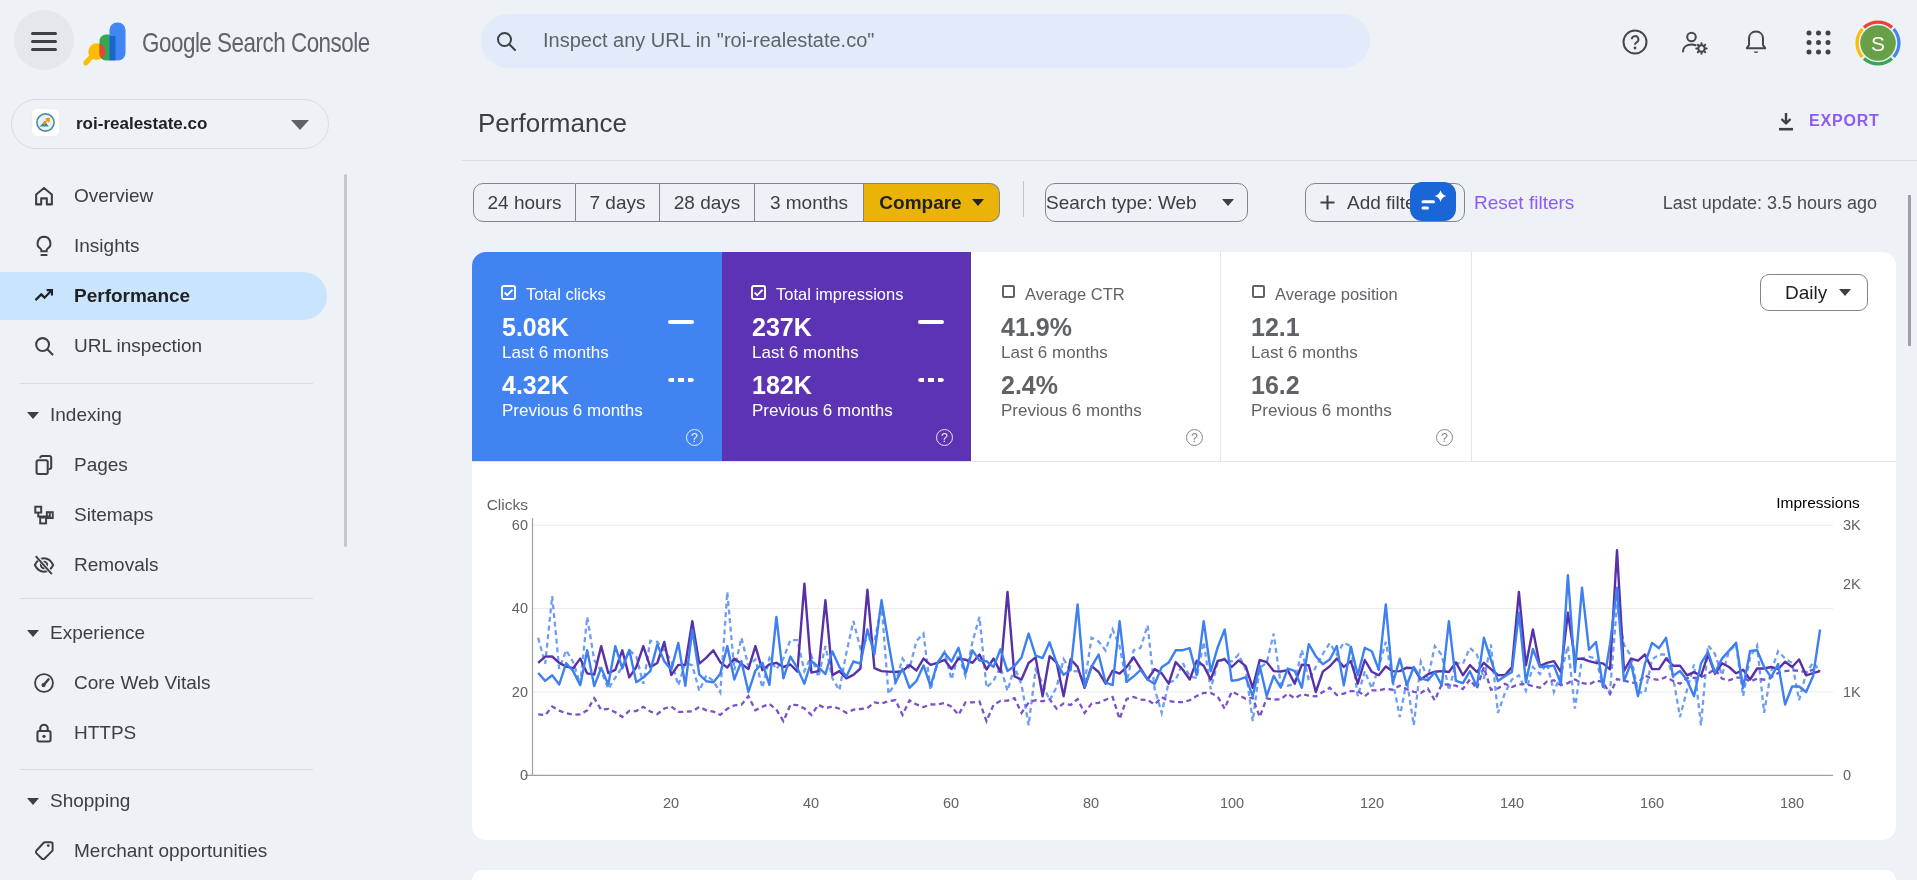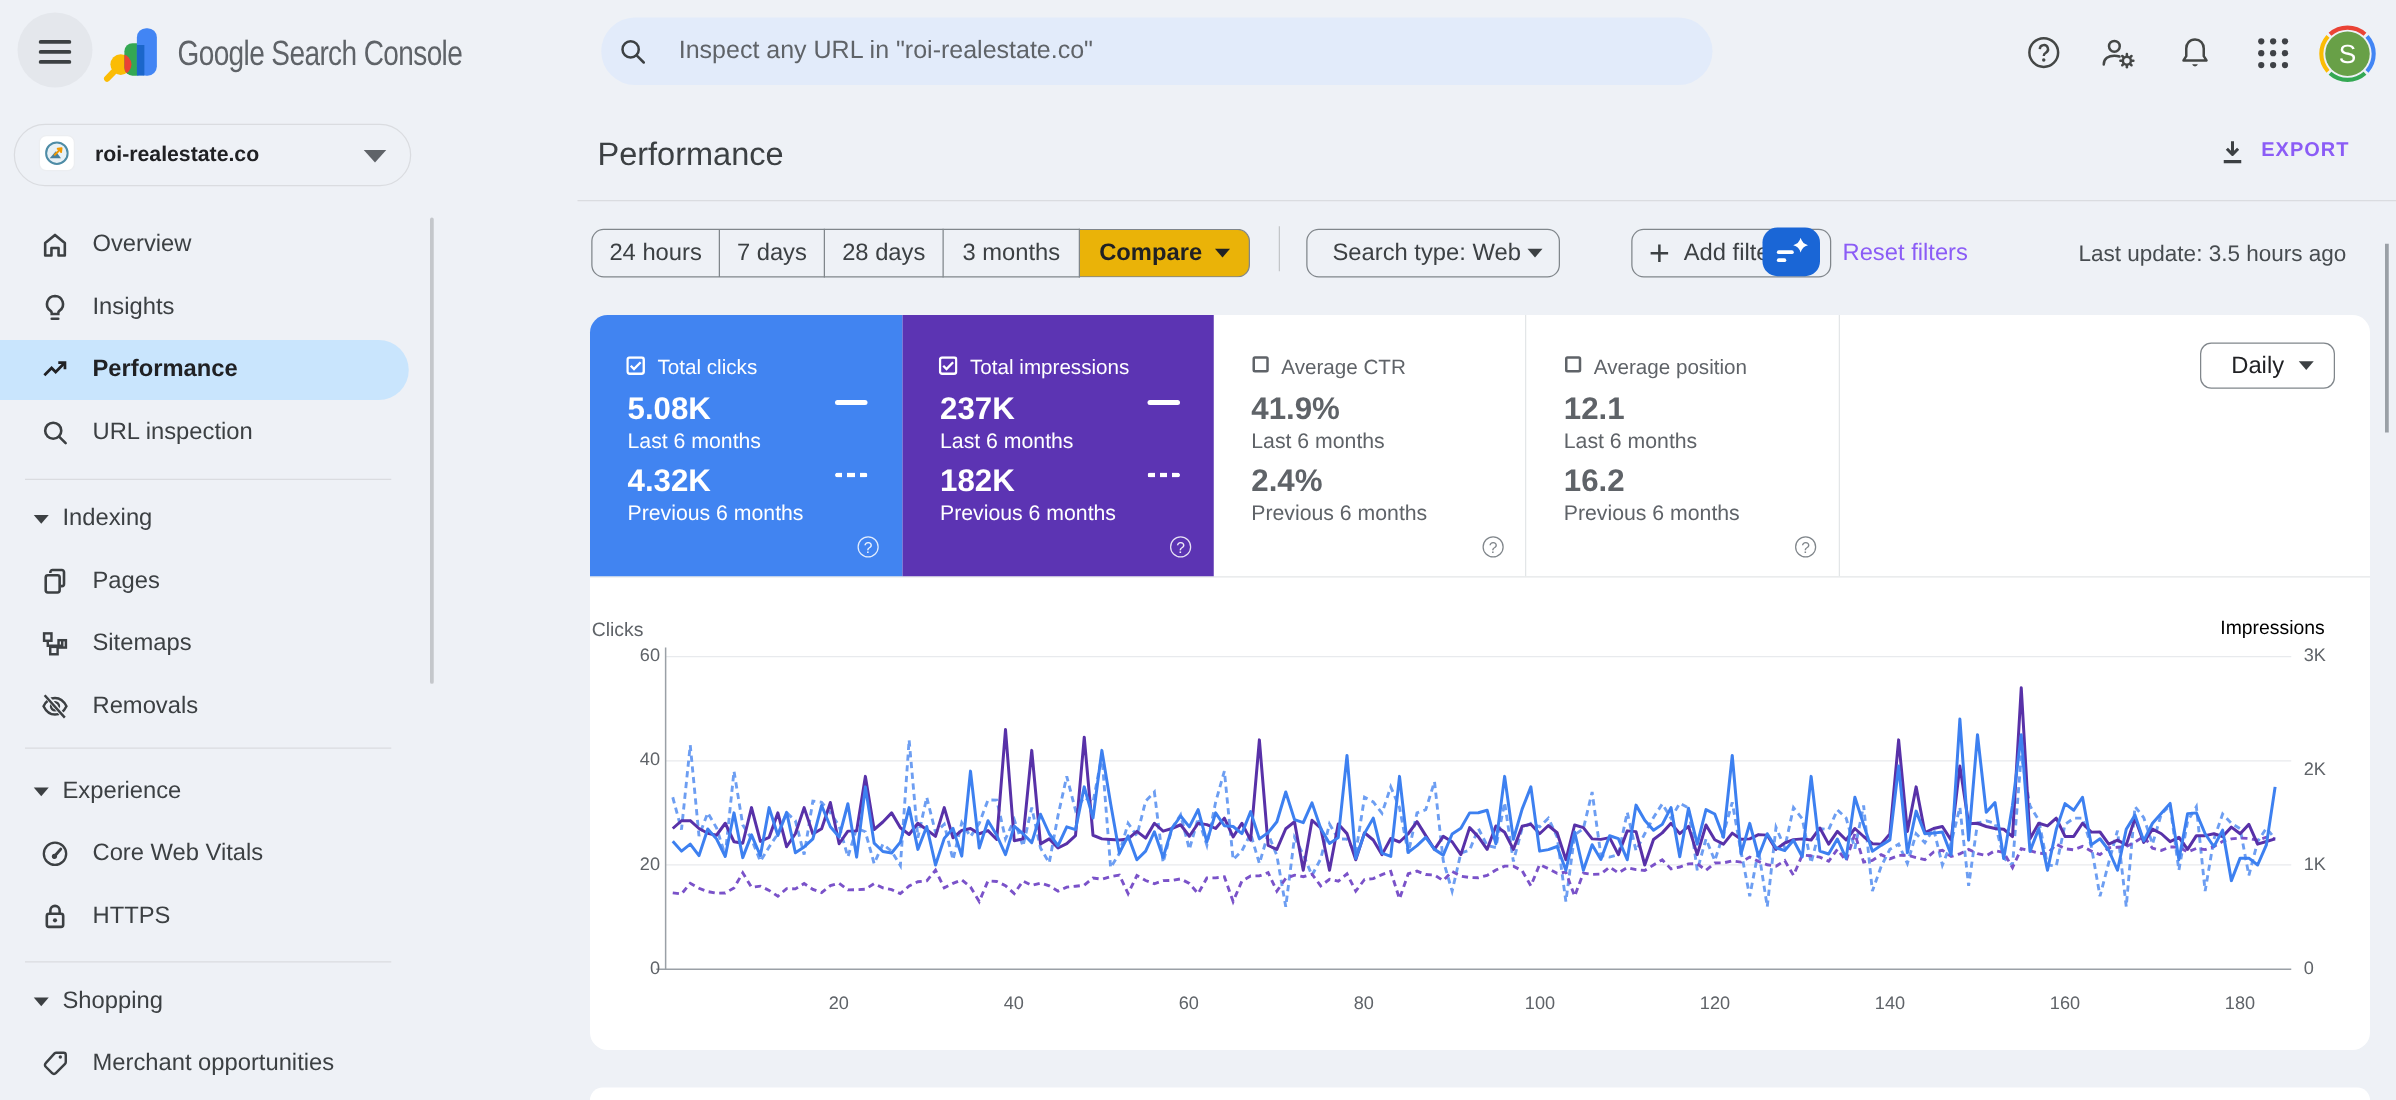--- a/index.html
+++ b/index.html
@@ -230,21 +230,21 @@
 
 <div class="abs flexc" style="left:473px;top:183px">
   <div class="seg" style="width:103px;border-left:1px solid #80868b;border-radius:10px 0 0 10px">24 hours</div>
   <div class="seg" style="width:84px">7 days</div>
   <div class="seg" style="width:95px">28 days</div>
   <div class="seg" style="width:109px">3 months</div>
   <div class="seg" style="width:136px;background:#eab308;border-radius:0 10px 10px 0;color:#202124;font-weight:bold;gap:10px">Compare <span class="caret" style="border-top-color:#202124"></span></div>
 </div>
 <div class="abs" style="left:1023px;top:181px;width:1px;height:36px;background:#c3c6c9"></div>
 <div class="chip" style="left:1045px;top:183px;width:203px">
-  <span style="margin-left:20px">Search type: Web</span>
+  <span style="">Search type: Web</span>
   <span class="caret" style="position:absolute;right:13px"></span>
 </div>
 <div class="chip" style="left:1305px;top:183px;width:160px">
   <svg style="margin-left:12px" width="19" height="19" viewBox="0 0 19 19">
       <path d="M9.5 2.5 v14 M2.5 9.5 h14" stroke="#3c4043" stroke-width="2"></path>
     </svg>
   <span style="margin-left:10px">Add filter</span>
 </div>
 <div class="abs" style="left:1410px;top:182px;width:46px;height:39px;border-radius:12px;background:#1a66d6"></div>
 <svg class="abs" style="left:1418px;top:188px" width="30" height="27" viewBox="0 0 30 27">
@@ -315,28 +315,28 @@
 <line x1="60" y1="55.2" x2="1361" y2="55.2" stroke="#e8eaed" stroke-width="1"></line>
 <line x1="60" y1="138.6" x2="1361" y2="138.6" stroke="#e8eaed" stroke-width="1"></line>
 <line x1="60" y1="221.9" x2="1361" y2="221.9" stroke="#e8eaed" stroke-width="1"></line>
 <line x1="53" y1="305.4" x2="1361" y2="305.4" stroke="#9aa0a6" stroke-width="1.2"></line>
 <line x1="60.5" y1="48" x2="60.5" y2="305.4" stroke="#9aa0a6" stroke-width="1.2"></line>
 <polyline fill="none" stroke="#6d9ef2" stroke-width="2.3" stroke-dasharray="5 3.6" points="66.2,167.8 73.2,193.7 80.2,126.1 87.2,198.8 94.2,180.3 101.2,192.2 108.2,214.1 115.2,146.9 122.2,189.9 129.2,201.1 136.3,219.0 143.3,207.6 150.3,197.0 157.3,180.2 164.3,186.5 171.3,213.7 178.3,170.8 185.3,171.8 192.3,180.3 199.3,190.7 206.3,215.5 213.3,192.8 220.3,195.4 227.3,220.9 234.3,205.3 241.3,211.0 248.3,222.5 255.3,121.9 262.3,200.2 269.4,167.8 276.4,195.9 283.4,189.4 290.4,217.8 297.4,188.2 304.4,199.3 311.4,188.6 318.4,170.0 325.4,170.1 332.4,201.1 339.4,185.7 346.4,207.0 353.4,176.1 360.4,208.4 367.4,220.3 374.4,182.5 381.4,151.1 388.4,178.2 395.4,167.8 402.4,172.1 409.5,134.4 416.5,224.1 423.5,212.7 430.5,188.6 437.5,198.6 444.5,170.9 451.5,163.6 458.5,220.1 465.5,192.8 472.5,181.9 479.5,209.5 486.5,184.5 493.5,206.1 500.5,171.8 507.5,146.9 514.5,217.7 521.5,210.7 528.5,197.0 535.5,220.8 542.5,197.0 549.5,214.5 556.6,255.4 563.6,199.8 570.6,213.7 577.6,230.3 584.6,217.0 591.6,189.2 598.6,201.1 605.6,201.3 612.6,212.5 619.6,167.8 626.6,171.5 633.6,180.5 640.6,159.5 647.6,176.1 654.6,212.7 661.6,180.3 668.6,177.8 675.6,155.3 682.6,218.6 689.7,242.9 696.7,212.5 703.7,210.1 710.7,192.8 717.7,206.3 724.7,208.0 731.7,172.0 738.7,219.2 745.7,192.5 752.7,188.6 759.7,191.5 766.7,184.5 773.7,199.5 780.7,251.2 787.7,197.9 794.7,192.9 801.7,163.6 808.7,214.2 815.7,215.7 822.7,213.7 829.8,179.8 836.8,210.6 843.8,197.0 850.8,184.0 857.8,173.1 864.8,184.5 871.8,172.6 878.8,176.3 885.8,226.2 892.8,201.2 899.8,218.5 906.8,197.0 913.8,171.9 920.8,211.2 927.8,247.0 934.8,210.2 941.8,255.4 948.8,191.8 955.8,208.2 962.8,176.1 969.8,185.0 976.9,220.4 983.9,192.8 990.9,193.8 997.9,177.9 1004.9,184.5 1011.9,208.9 1018.9,174.4 1025.9,242.9 1032.9,223.2 1039.9,209.5 1046.9,205.3 1053.9,220.8 1060.9,197.0 1067.9,204.1 1074.9,193.1 1081.9,222.0 1088.9,204.5 1095.9,175.8 1102.9,238.7 1110.0,188.5 1117.0,186.6 1124.0,188.6 1131.0,216.5 1138.0,222.2 1145.0,134.4 1152.0,174.7 1159.0,186.1 1166.0,222.0 1173.0,222.9 1180.0,189.6 1187.0,184.5 1194.0,184.5 1201.0,206.8 1208.0,247.0 1215.0,220.0 1222.0,194.5 1229.0,255.4 1236.0,175.3 1243.0,184.1 1250.0,205.3 1257.1,181.1 1264.1,174.5 1271.1,226.2 1278.1,186.9 1285.1,175.3 1292.1,242.9 1299.1,201.5 1306.1,181.2 1313.1,188.6 1320.1,193.0 1327.1,230.3 1334.1,203.4 1341.1,192.5 1348.1,201.1"></polyline>
 <polyline fill="none" stroke="#7a52c9" stroke-width="2.3" stroke-dasharray="5 3.6" points="66.2,244.3 73.2,245.2 80.2,236.6 87.2,240.6 94.2,243.3 101.2,244.6 108.2,244.4 115.2,240.3 122.2,228.3 129.2,239.8 136.3,238.9 143.3,242.3 150.3,247.0 157.3,240.9 164.3,241.1 171.3,236.8 178.3,241.5 185.3,244.1 192.3,238.5 199.3,236.6 206.3,241.9 213.3,241.8 220.3,241.4 227.3,236.9 234.3,240.3 241.3,241.7 248.3,244.9 255.3,238.8 262.3,235.4 269.4,234.7 276.4,226.2 283.4,240.3 290.4,236.7 297.4,233.9 304.4,239.6 311.4,251.2 318.4,234.7 325.4,235.2 332.4,238.5 339.4,244.9 346.4,234.8 353.4,238.3 360.4,236.5 367.4,238.7 374.4,242.9 381.4,239.7 388.4,239.0 395.4,238.2 402.4,232.4 409.5,233.4 416.5,231.3 423.5,230.1 430.5,244.9 437.5,230.4 444.5,234.4 451.5,237.0 458.5,234.5 465.5,234.3 472.5,233.1 479.5,236.7 486.5,244.9 493.5,232.4 500.5,232.3 507.5,231.5 514.5,251.2 521.5,234.9 528.5,230.8 535.5,230.7 542.5,228.1 549.5,242.9 556.6,232.7 563.6,230.1 570.6,231.4 577.6,229.4 584.6,238.7 591.6,233.4 598.6,235.0 605.6,229.1 612.6,242.9 619.6,233.6 626.6,232.9 633.6,229.7 640.6,227.1 647.6,249.1 654.6,229.0 661.6,226.9 668.6,229.6 675.6,230.0 682.6,234.5 689.7,227.2 696.7,231.0 703.7,232.0 710.7,232.2 717.7,230.3 724.7,226.0 731.7,222.9 738.7,223.0 745.7,226.6 752.7,238.7 759.7,221.6 766.7,224.9 773.7,228.7 780.7,227.7 787.7,247.0 794.7,228.4 801.7,229.5 808.7,229.3 815.7,223.6 822.7,228.3 829.8,224.1 836.8,225.7 843.8,226.4 850.8,222.0 857.8,217.8 864.8,225.1 871.8,223.6 878.8,221.1 885.8,221.0 892.8,226.2 899.8,220.4 906.8,220.3 913.8,218.7 920.8,219.7 927.8,215.7 934.8,219.1 941.8,221.8 948.8,223.0 955.8,218.5 962.8,230.3 969.8,214.1 976.9,214.7 983.9,215.7 990.9,219.0 997.9,209.5 1004.9,218.8 1011.9,197.0 1018.9,219.6 1025.9,218.4 1032.9,213.7 1039.9,217.1 1046.9,214.3 1053.9,214.2 1060.9,216.1 1067.9,217.8 1074.9,211.6 1081.9,210.2 1088.9,215.2 1095.9,213.1 1102.9,209.5 1110.0,212.9 1117.0,214.5 1124.0,210.6 1131.0,212.0 1138.0,224.1 1145.0,209.0 1152.0,210.6 1159.0,212.5 1166.0,213.1 1173.0,205.3 1180.0,209.0 1187.0,209.9 1194.0,207.1 1201.0,210.9 1208.0,213.7 1215.0,208.2 1222.0,207.8 1229.0,207.3 1236.0,203.7 1243.0,199.1 1250.0,208.6 1257.1,210.3 1264.1,207.6 1271.1,207.6 1278.1,211.6 1285.1,208.7 1292.1,209.7 1299.1,207.2 1306.1,203.1 1313.1,201.1 1320.1,200.4 1327.1,200.8 1334.1,202.1 1341.1,199.7 1348.1,201.1"></polyline>
 <polyline fill="none" stroke="#5831a8" stroke-width="2.4" stroke-linejoin="round" points="66.2,192.8 73.2,186.6 80.2,186.5 87.2,192.8 94.2,196.6 101.2,198.2 108.2,188.6 115.2,203.4 122.2,204.6 129.2,176.1 136.3,203.1 143.3,199.9 150.3,180.3 157.3,207.4 164.3,197.0 171.3,176.1 178.3,197.2 185.3,193.0 192.3,172.0 199.3,205.0 206.3,194.9 213.3,194.7 220.3,151.1 227.3,193.6 234.3,187.6 241.3,180.3 248.3,192.2 255.3,197.6 262.3,188.6 269.4,193.8 276.4,199.1 283.4,176.1 290.4,200.2 297.4,194.3 304.4,192.8 311.4,197.0 318.4,194.5 325.4,201.6 332.4,113.6 339.4,202.6 346.4,201.1 353.4,130.3 360.4,205.1 367.4,201.1 374.4,208.4 381.4,204.9 388.4,198.5 395.4,119.8 402.4,198.2 409.5,201.1 416.5,201.6 423.5,202.0 430.5,201.1 437.5,195.1 444.5,200.5 451.5,188.6 458.5,194.9 465.5,192.8 472.5,189.8 479.5,199.0 486.5,188.6 493.5,189.7 500.5,192.8 507.5,184.5 514.5,199.5 521.5,188.6 528.5,202.1 535.5,121.9 542.5,206.4 549.5,209.5 556.6,193.0 563.6,187.4 570.6,226.2 577.6,186.2 584.6,192.5 591.6,226.2 598.6,189.2 605.6,196.9 612.6,217.8 619.6,196.2 626.6,202.0 633.6,213.7 640.6,200.8 647.6,203.6 654.6,197.0 661.6,187.3 668.6,198.5 675.6,209.5 682.6,199.1 689.7,203.4 696.7,213.7 703.7,192.1 710.7,199.5 717.7,209.5 724.7,190.8 731.7,195.8 738.7,209.5 745.7,191.0 752.7,189.4 759.7,197.0 766.7,190.4 773.7,196.2 780.7,217.8 787.7,190.0 794.7,192.1 801.7,201.1 808.7,201.5 815.7,200.1 822.7,213.7 829.8,194.7 836.8,195.3 843.8,222.0 850.8,201.6 857.8,196.3 864.8,188.6 871.8,196.9 878.8,191.1 885.8,213.7 892.8,190.0 899.8,201.8 906.8,205.3 913.8,196.5 920.8,201.4 927.8,201.1 934.8,197.7 941.8,198.1 948.8,209.5 955.8,204.4 962.8,201.7 969.8,201.1 976.9,202.0 983.9,192.4 990.9,205.3 997.9,195.1 1004.9,202.0 1011.9,192.8 1018.9,199.2 1025.9,205.0 1032.9,205.3 1039.9,197.1 1046.9,121.9 1053.9,195.2 1060.9,159.5 1067.9,196.0 1074.9,192.8 1081.9,191.2 1088.9,202.1 1095.9,142.8 1102.9,189.0 1110.0,188.6 1117.0,191.2 1124.0,192.8 1131.0,193.4 1138.0,199.3 1145.0,80.2 1152.0,201.0 1159.0,188.6 1166.0,190.7 1173.0,184.5 1180.0,199.1 1187.0,199.1 1194.0,188.6 1201.0,195.7 1208.0,195.6 1215.0,205.3 1222.0,202.1 1229.0,205.9 1236.0,184.5 1243.0,203.9 1250.0,193.3 1257.1,197.0 1264.1,203.3 1271.1,199.8 1278.1,209.5 1285.1,198.5 1292.1,198.5 1299.1,197.0 1306.1,199.2 1313.1,191.7 1320.1,197.0 1327.1,189.5 1334.1,205.3 1341.1,203.2 1348.1,201.1"></polyline>
 <polyline fill="none" stroke="#3d80f0" stroke-width="2.4" stroke-linejoin="round" points="66.2,203.0 73.2,210.9 80.2,205.3 87.2,214.5 94.2,193.2 101.2,201.1 108.2,215.2 115.2,180.3 122.2,216.1 129.2,197.9 136.3,214.6 143.3,176.1 150.3,198.4 157.3,179.9 164.3,212.2 171.3,207.6 178.3,201.1 185.3,174.4 192.3,191.4 199.3,199.6 206.3,173.0 213.3,215.7 220.3,159.5 227.3,204.5 234.3,211.2 241.3,212.4 248.3,203.7 255.3,176.1 262.3,209.5 269.4,191.2 276.4,222.0 283.4,200.7 290.4,192.7 297.4,214.9 304.4,146.9 311.4,208.4 318.4,186.6 325.4,198.2 332.4,213.7 339.4,191.0 346.4,197.0 353.4,204.1 360.4,181.4 367.4,197.0 374.4,206.6 381.4,191.5 388.4,193.7 395.4,159.5 402.4,184.4 409.5,130.3 416.5,172.9 423.5,212.4 430.5,198.7 437.5,217.8 444.5,210.9 451.5,195.4 458.5,216.0 465.5,192.8 472.5,182.8 479.5,191.5 486.5,177.7 493.5,203.4 500.5,180.3 507.5,190.6 514.5,191.2 521.5,196.9 528.5,179.3 535.5,201.1 542.5,196.1 549.5,187.4 556.6,163.6 563.6,185.7 570.6,188.1 577.6,172.3 584.6,192.8 591.6,204.8 598.6,200.1 605.6,134.4 612.6,216.8 619.6,196.7 626.6,184.5 633.6,212.5 640.6,215.1 647.6,151.1 654.6,211.9 661.6,206.5 668.6,199.9 675.6,209.5 682.6,214.1 689.7,197.2 696.7,192.6 703.7,180.3 710.7,180.2 717.7,178.2 724.7,205.1 731.7,151.1 738.7,201.4 745.7,177.3 752.7,159.5 759.7,210.9 766.7,209.7 773.7,207.2 780.7,226.2 787.7,195.6 794.7,226.2 801.7,205.8 808.7,217.6 815.7,198.6 822.7,200.9 829.8,217.8 836.8,174.1 843.8,186.2 850.8,194.2 857.8,189.5 864.8,176.1 871.8,215.4 878.8,176.6 885.8,205.3 892.8,177.7 899.8,181.2 906.8,199.8 913.8,134.4 920.8,213.1 927.8,188.7 934.8,215.0 941.8,197.0 948.8,208.3 955.8,210.4 962.8,202.2 969.8,215.4 976.9,151.1 983.9,210.9 990.9,213.2 997.9,201.2 1004.9,216.7 1011.9,167.8 1018.9,189.7 1025.9,211.0 1032.9,206.3 1039.9,201.9 1046.9,142.8 1053.9,212.2 1060.9,178.9 1067.9,197.0 1074.9,196.5 1081.9,195.6 1088.9,213.9 1095.9,105.2 1102.9,202.1 1110.0,117.8 1117.0,179.8 1124.0,172.0 1131.0,216.8 1138.0,174.2 1145.0,117.8 1152.0,211.1 1159.0,192.9 1166.0,226.2 1173.0,193.6 1180.0,172.9 1187.0,178.2 1194.0,167.8 1201.0,205.9 1208.0,201.0 1215.0,210.2 1222.0,226.2 1229.0,193.4 1236.0,182.1 1243.0,202.7 1250.0,188.6 1257.1,180.6 1264.1,172.7 1271.1,217.8 1278.1,180.9 1285.1,180.3 1292.1,197.0 1299.1,207.4 1306.1,194.1 1313.1,234.5 1320.1,216.5 1327.1,216.5 1334.1,222.0 1341.1,205.9 1348.1,159.5"></polyline>
 </svg>
-<div class="abs" style="left:460px;top:496px;width:68px;text-align:center;font-size:15.5px;color:#5f6368">Clicks</div>
+<div class="abs" style="left:460px;top:496px;width:68px;text-align:right;font-size:15.5px;color:#5f6368">Clicks</div>
 <div class="abs" style="left:1768px;top:494px;width:100px;text-align:center;font-size:15.5px;color:#000000">Impressions</div>
 <div class="abs yl" style="left:460px;top:517px">60</div>
 <div class="abs yl" style="left:460px;top:600px">40</div>
 <div class="abs yl" style="left:460px;top:684px">20</div>
 <div class="abs yl" style="left:460px;top:767px">0</div>
 <div class="abs yr" style="left:1843px;top:517px">3K</div>
-<div class="abs yr" style="left:1843px;top:608px">2K</div>
+<div class="abs yr" style="left:1843px;top:576px">2K</div>
 <div class="abs yr" style="left:1843px;top:684px">1K</div>
 <div class="abs yr" style="left:1843px;top:767px">0</div>
 <div class="abs xl" style="left:641px;top:795px">20</div>
 <div class="abs xl" style="left:781px;top:795px">40</div>
 <div class="abs xl" style="left:921px;top:795px">60</div>
 <div class="abs xl" style="left:1061px;top:795px">80</div>
 <div class="abs xl" style="left:1202px;top:795px">100</div>
 <div class="abs xl" style="left:1342px;top:795px">120</div>
 <div class="abs xl" style="left:1482px;top:795px">140</div>
 <div class="abs xl" style="left:1622px;top:795px">160</div>

